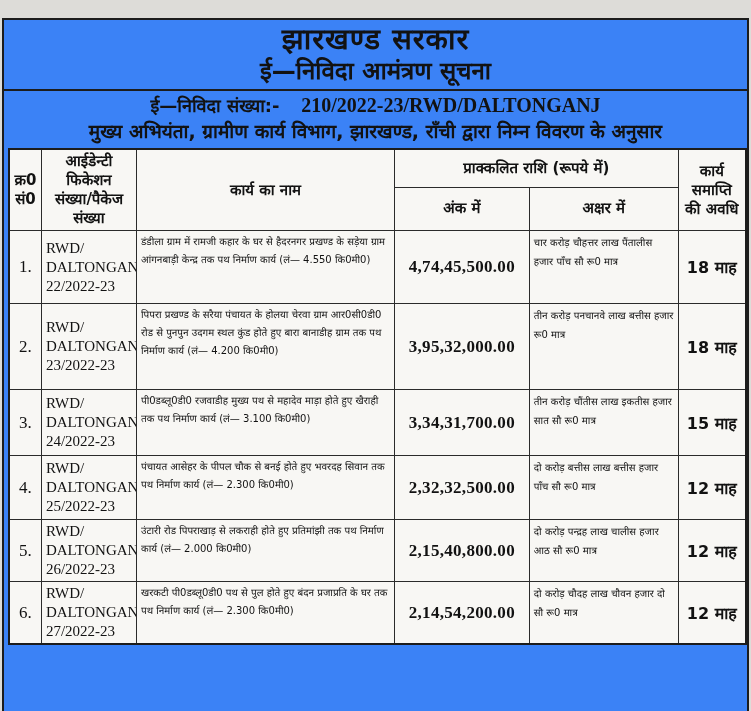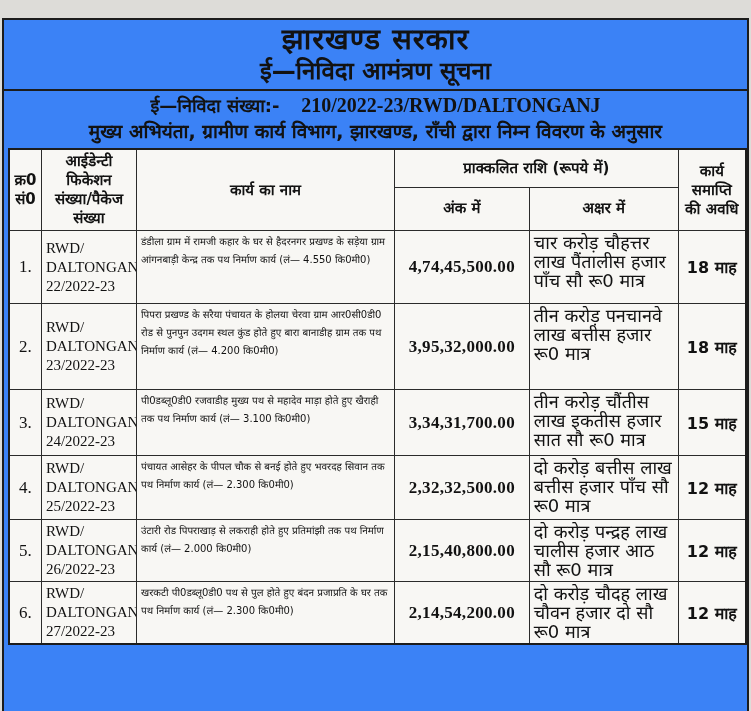--- a/index.html
+++ b/index.html
@@ -81,21 +81,21 @@
   td.work {
     font-size: 10px; line-height: 18px; vertical-align: top;
     text-align: left;
   }
   td.amt {
     font-family: "Liberation Serif", serif;
     font-size: 17px; font-weight: bold; text-align: center;
     vertical-align: middle; letter-spacing: 0.3px;
   }
   td.words {
-    font-size: 18px; line-height: 19px; vertical-align: top;
+    font-size: 10px; line-height: 19px; vertical-align: top;
     text-align: left;
   }
   td.dur {
     font-size: 16px; font-weight: bold; text-align: center;
     vertical-align: middle;
   }
 </style>
 </head>
 <body>
 

